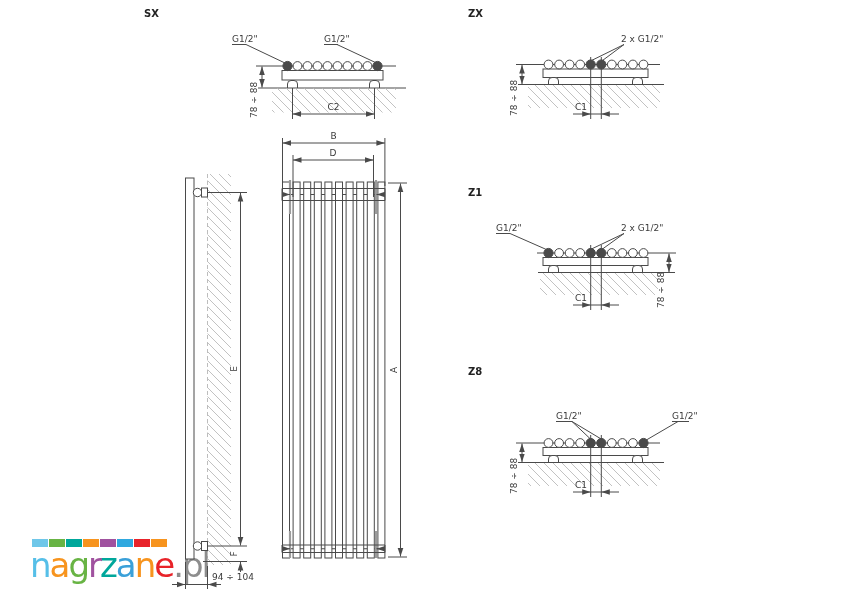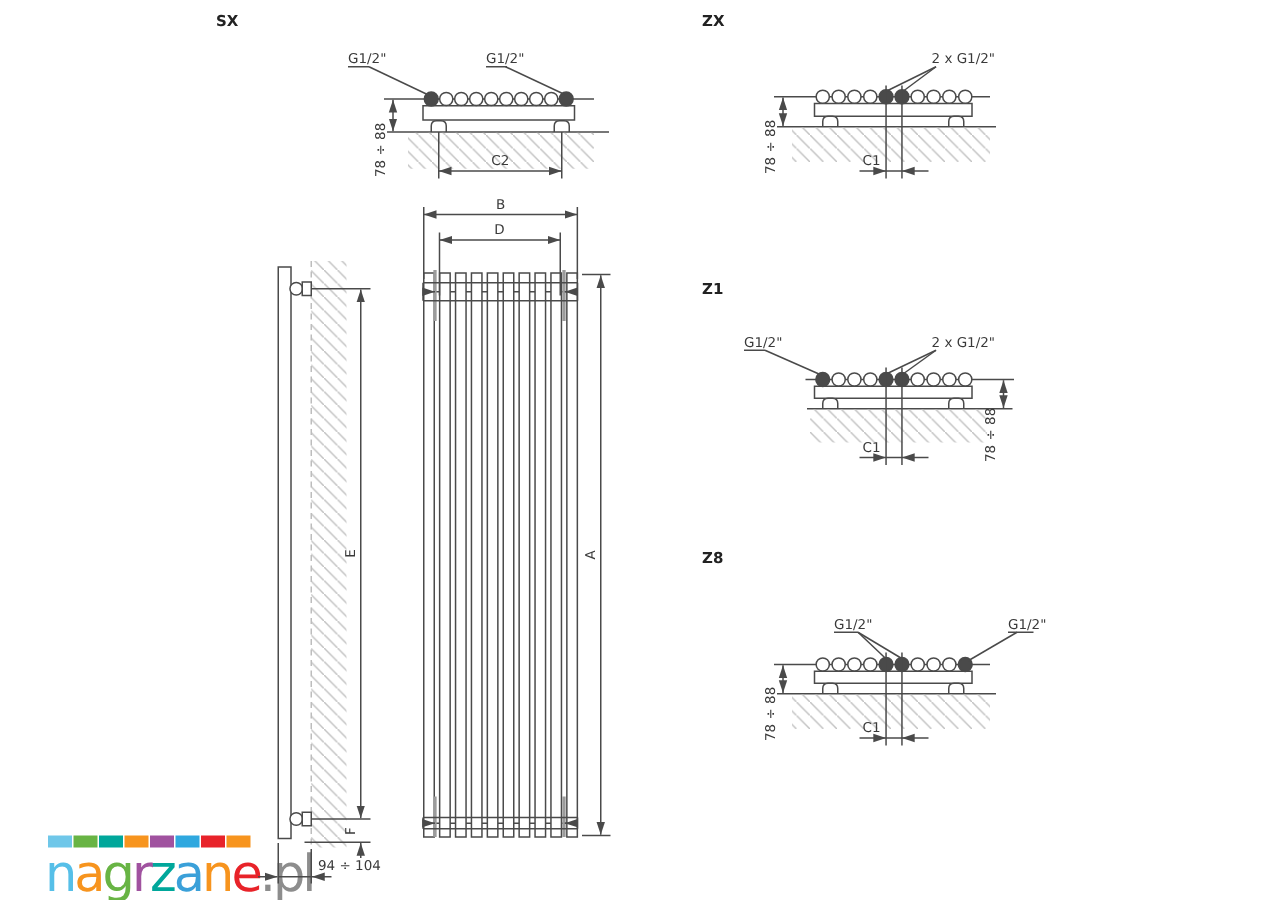--- a/index.html
+++ b/index.html
@@ -6,21 +6,21 @@
   .canvas{position:relative;width:850px;height:600px;background:#ffffff;overflow:hidden;
           font-family:"DejaVu Sans",sans-serif;}
   .drawing{position:absolute;left:0;top:0;z-index:2;}
   .ln{stroke:#4a4a4a;stroke-width:1;fill:none;}
   .fill-w{fill:#ffffff;stroke:#4a4a4a;stroke-width:1;}
   .dark{fill:#4a4a4a;stroke:#4a4a4a;stroke-width:1;}
   .lbl{font-family:"DejaVu Sans",sans-serif;font-size:9px;fill:#3a3a3a;}
   .ttl{font-family:"DejaVu Sans",sans-serif;font-size:10px;font-weight:bold;fill:#222;}
   .gray{stroke:#9b9b9b;stroke-width:2.2;fill:none;}
   .dash{stroke:#bdbdbd;stroke-width:1;stroke-dasharray:4 3;fill:none;}
-  .logo{position:absolute;left:30px;top:539px;z-index:1;margin-top:18px;}
+  .logo{position:absolute;left:30px;top:539px;z-index:1;}
   .logo-squares{display:flex;gap:1px;margin-left:2px;}
   .sq{display:block;width:16px;height:8px;}
   .logo-text{font-family:"DejaVu Sans",sans-serif;font-size:34px;line-height:1;
              letter-spacing:-2px;margin-top:1px;white-space:nowrap;}
 </style>
 </head>
 <body>
 
 <div class="canvas">
 

